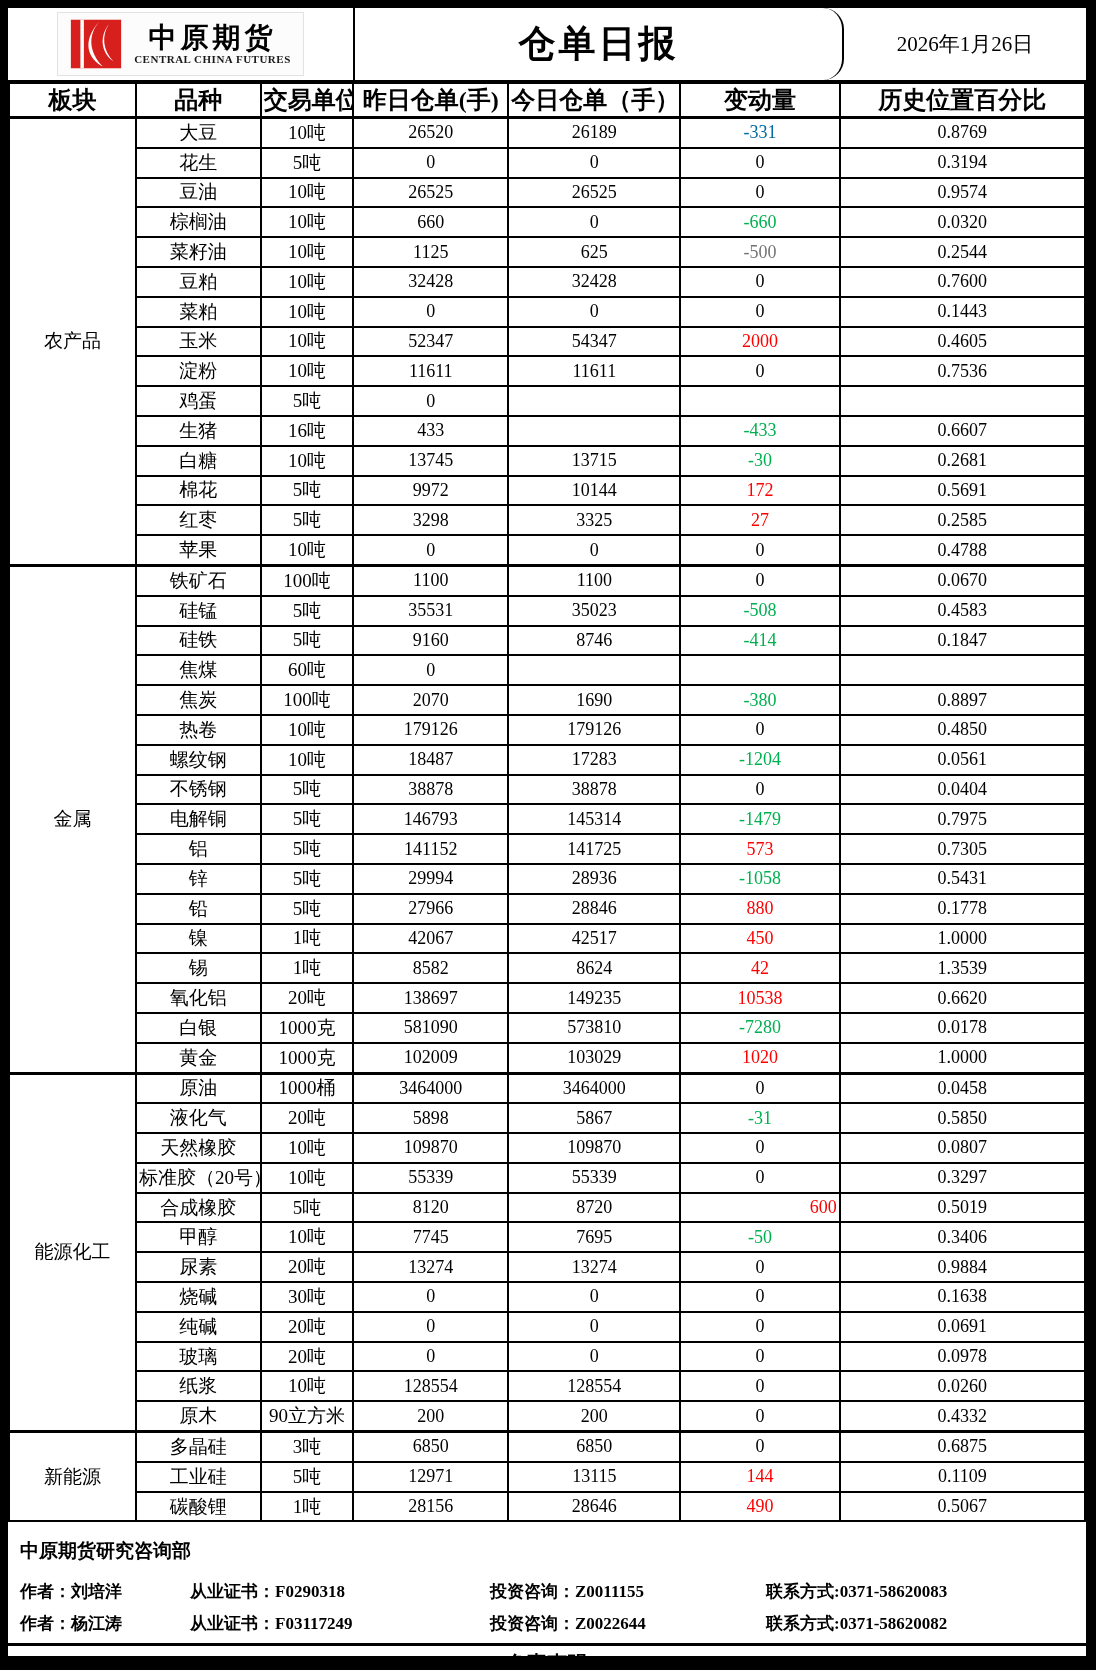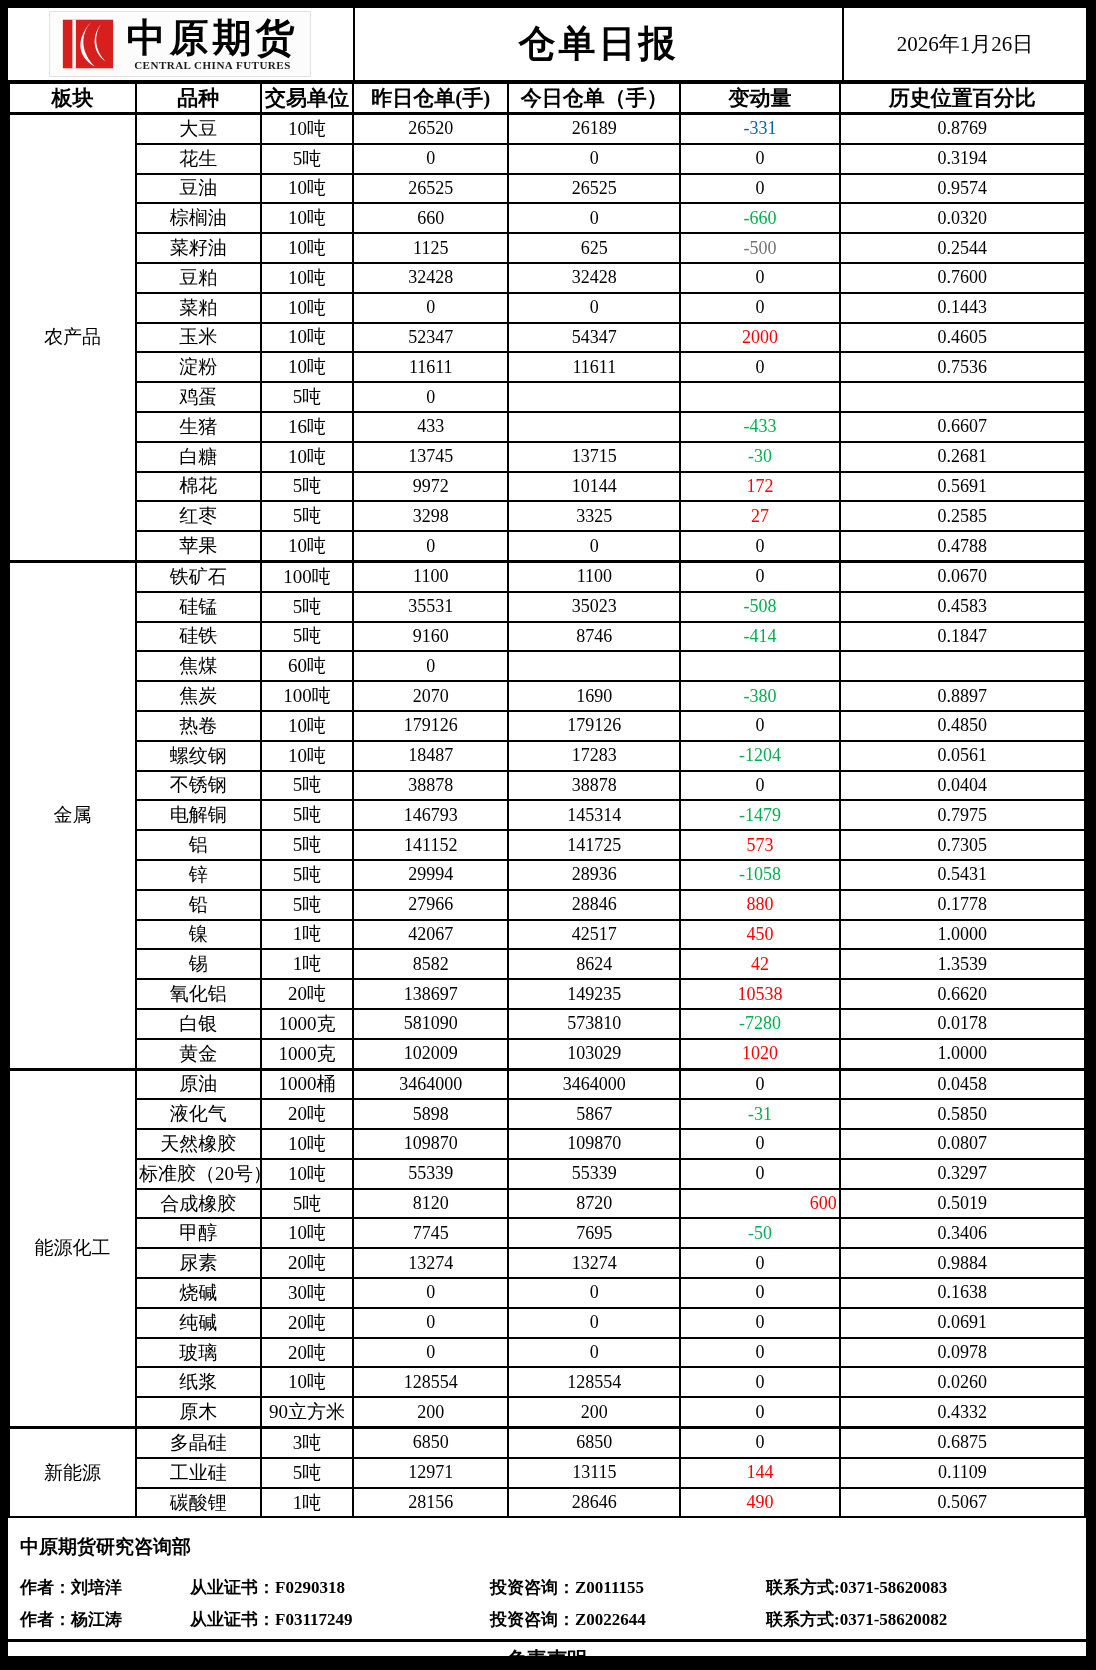--- a/index.html
+++ b/index.html
@@ -10,29 +10,29 @@
   .frame {
     position:absolute; top:8px; left:8px; right:10px; bottom:14px;
     background:#fff; display:flex; flex-direction:column; overflow:hidden;
   }
   
   .header-row { height:72px; flex:none; display:flex; border-bottom:2px solid #000; }
   .logo-cell { width:32%; border-right:2px solid #000; display:flex; align-items:center; justify-content:center; }
   .logo-box { display:flex; align-items:center; gap:12px; padding:5px 12px; border:1px solid #e2e2e2; background:#fcfcfc; }
   .logo-mark { width:52px; height:52px; flex:none; }
   .logo-text { display:flex; flex-direction:column; align-items:center; }
-  .logo-cn { font-size:39px; font-weight:bold; letter-spacing:4px; line-height:1.1; }
+  .logo-cn { font-size:28px; font-weight:bold; letter-spacing:4px; line-height:1.1; }
   .logo-en { font-size:11px; font-weight:bold; letter-spacing:0.5px; color:#1a1a1a; }
   .title-cell { width:45.2%; border-right:2px solid #000; display:flex; align-items:center; justify-content:center;
-    font-size:37px; font-weight:bold; letter-spacing:3px; }
+    font-size:37px; font-weight:bold; letter-spacing:3px;border-radius:21px; }
   .date-cell { flex:1; display:flex; align-items:center; justify-content:center; font-size:21px; }
   
   table { width:100%; border-collapse:collapse; table-layout:fixed; flex:none; }
   th, td { border:2px solid #000; text-align:center; padding:0 2px; overflow:hidden; white-space:nowrap; }
-  thead th { height:27px; font-size:21px; font-weight:bold; }
+  thead th { height:27px; font-size:24px; font-weight:bold; }
   tbody td { height:27.8px; font-size:18px; }
   td.cjk, td.section-cell { font-size:19px; }
   tr.section-start td { border-top:3px solid #000; }
   
   .footer-info { flex:1; padding:16px 12px 8px; }
   .dept { font-size:19px; font-weight:bold; margin-bottom:16px; }
   .author-line { display:flex; font-size:17px; font-weight:bold; margin-top:9px; }
   .author-line .a1 { width:170px; }
   .author-line .a2 { width:300px;font-family:Liberation Serif, serif; }
   .author-line .a3 { width:276px; }

